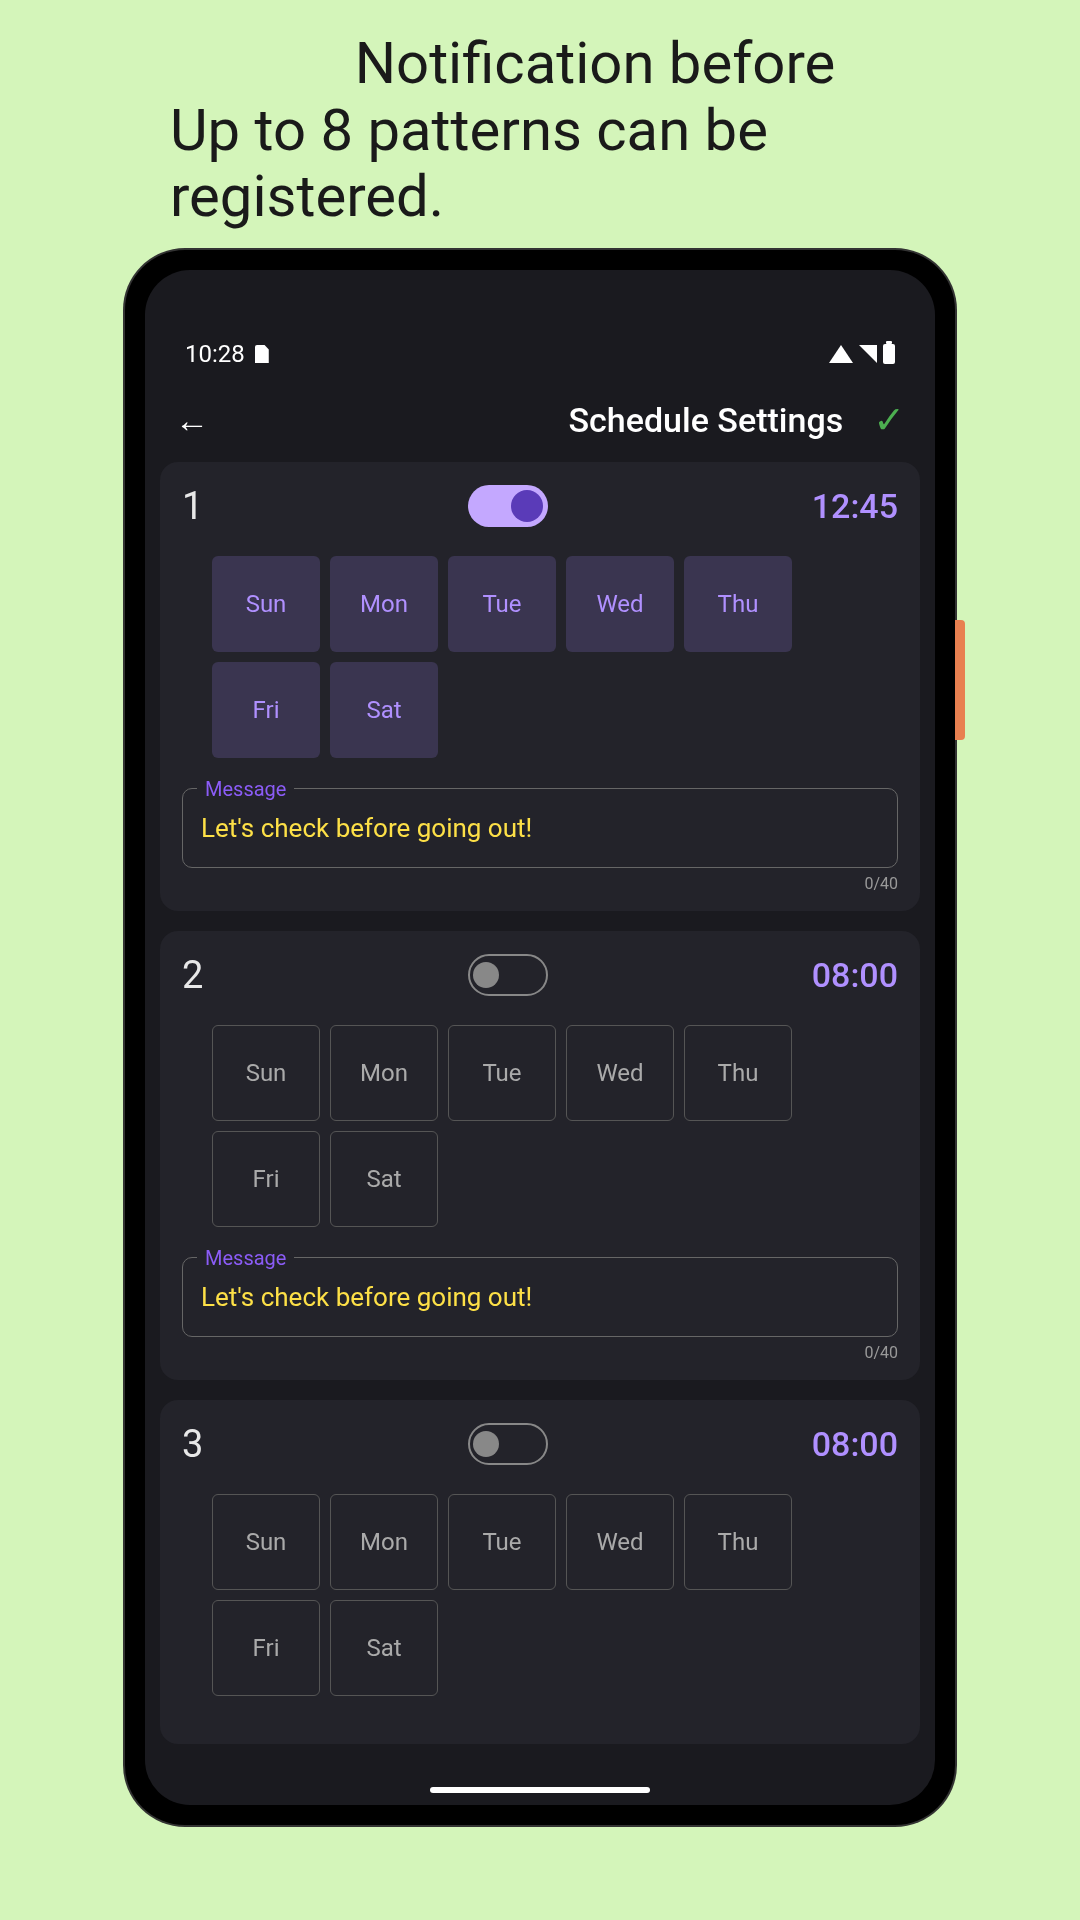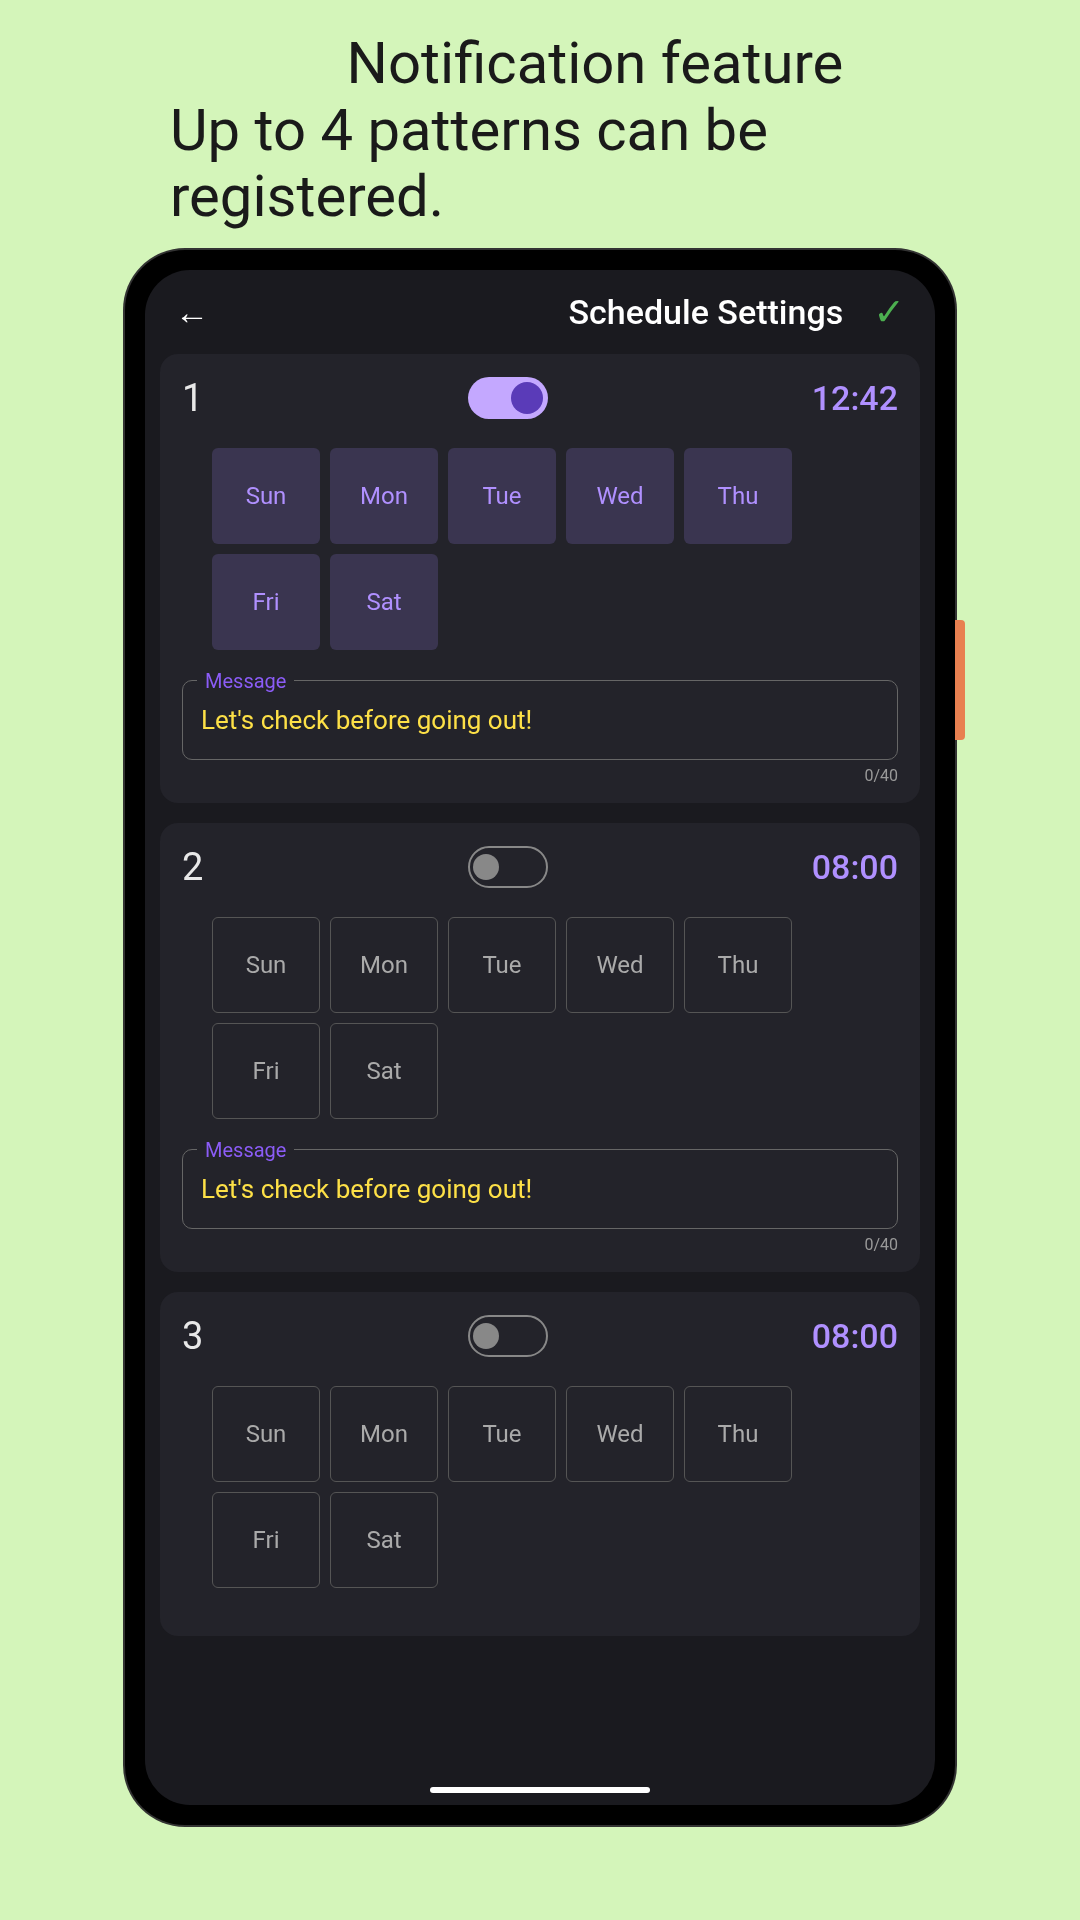--- a/index.html
+++ b/index.html
@@ -146,44 +146,55 @@
 
 .home-indicator {
   position: absolute; bottom: 12px; left: 50%; transform: translateX(-50%);
   width: 220px; height: 6px; background: #fff; border-radius: 3px;
 }
 </style>
 </head>
 <body>
 
 <div class="promo-text">
-  <div style="text-align:center;">Notification feature</div>
-  <div>Up to 4 patterns can be registered.</div>
+  <div style="text-align:center;">Notification before</div>
+  <div>Up to 8 patterns can be registered.</div>
 </div>
 
 <div class="phone-frame">
   <div class="camera-dot"></div>
   <div class="notch-bar"></div>
   <div class="phone-screen">
 
+    <div class="status-bar">
+      <div class="status-left">
+        <span>10:28</span>
+        <span class="sd-icon"></span>
+      </div>
+      <div class="status-right">
+        <span class="wifi-icon"></span>
+        <span class="signal-icon"></span>
+        <span class="battery-icon"></span>
+      </div>
+    </div>
 
     <div class="app-bar">
       <span class="back-arrow">←</span>
       <span class="app-title">Schedule Settings</span>
       <span class="check-icon">✓</span>
     </div>
 
     <div class="content" id="cards-root">
         <div class="card">
           <div class="card-head">
             <span class="card-num">1</span>
             <div class="toggle on">
               <div class="toggle-thumb"></div>
             </div>
-            <span class="time-label">12:42</span>
+            <span class="time-label">12:45</span>
           </div>
           <div class="days">
             <div class="day-chip active">Sun</div>
             <div class="day-chip active">Mon</div>
             <div class="day-chip active">Tue</div>
             <div class="day-chip active">Wed</div>
             <div class="day-chip active">Thu</div>
             <div class="day-chip active">Fri</div>
             <div class="day-chip active">Sat</div>
           </div>

